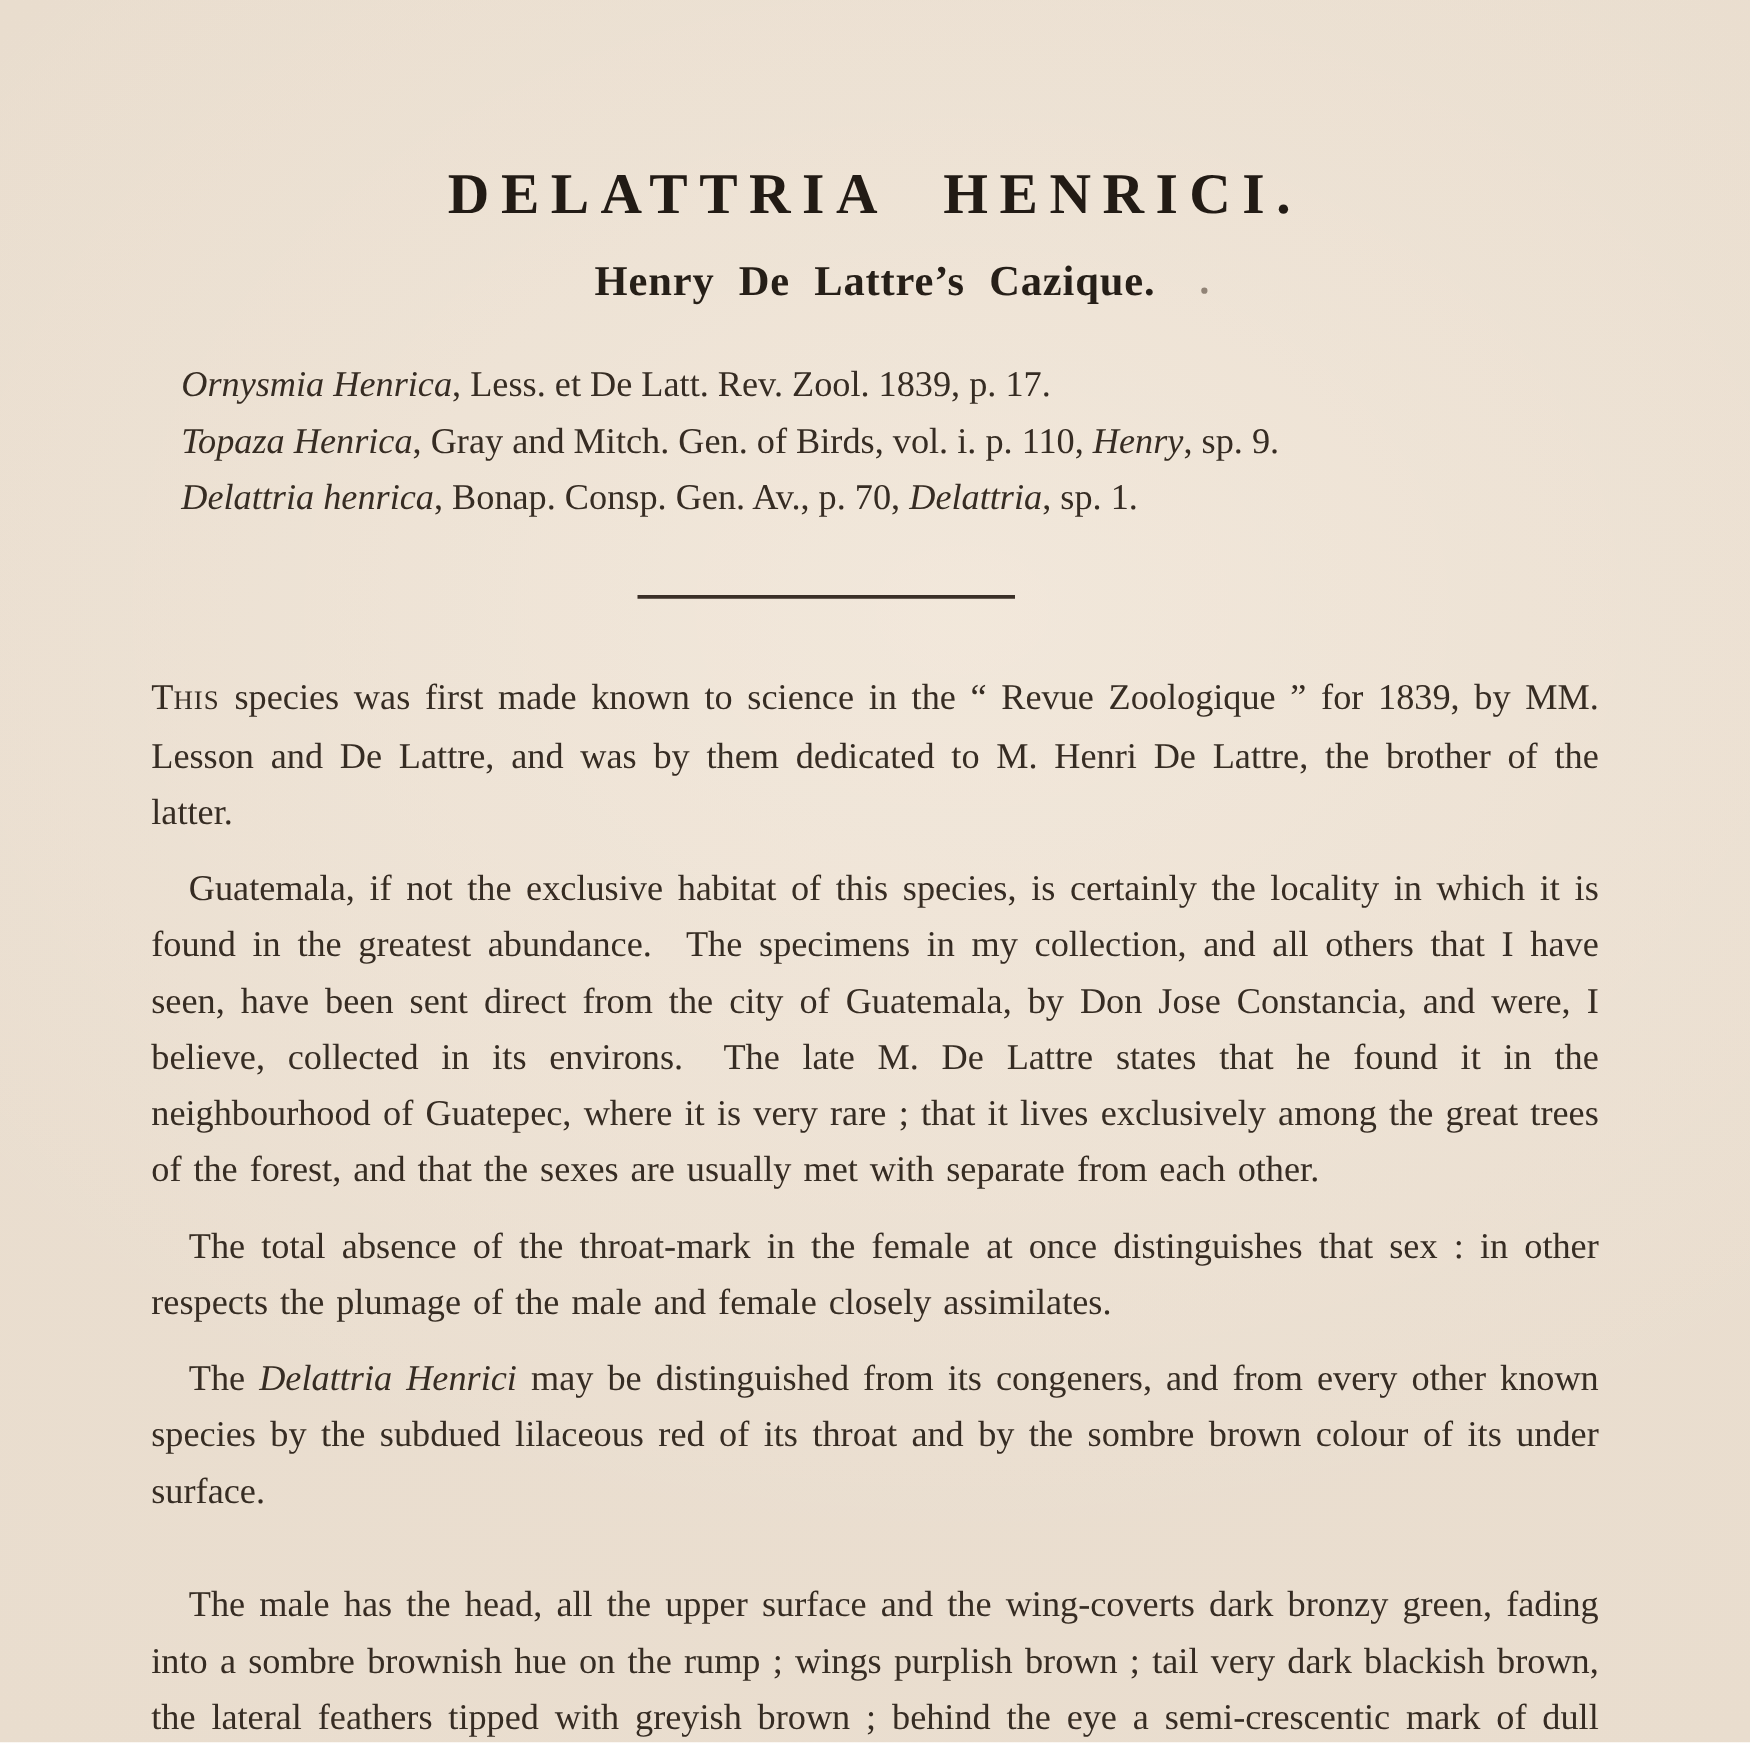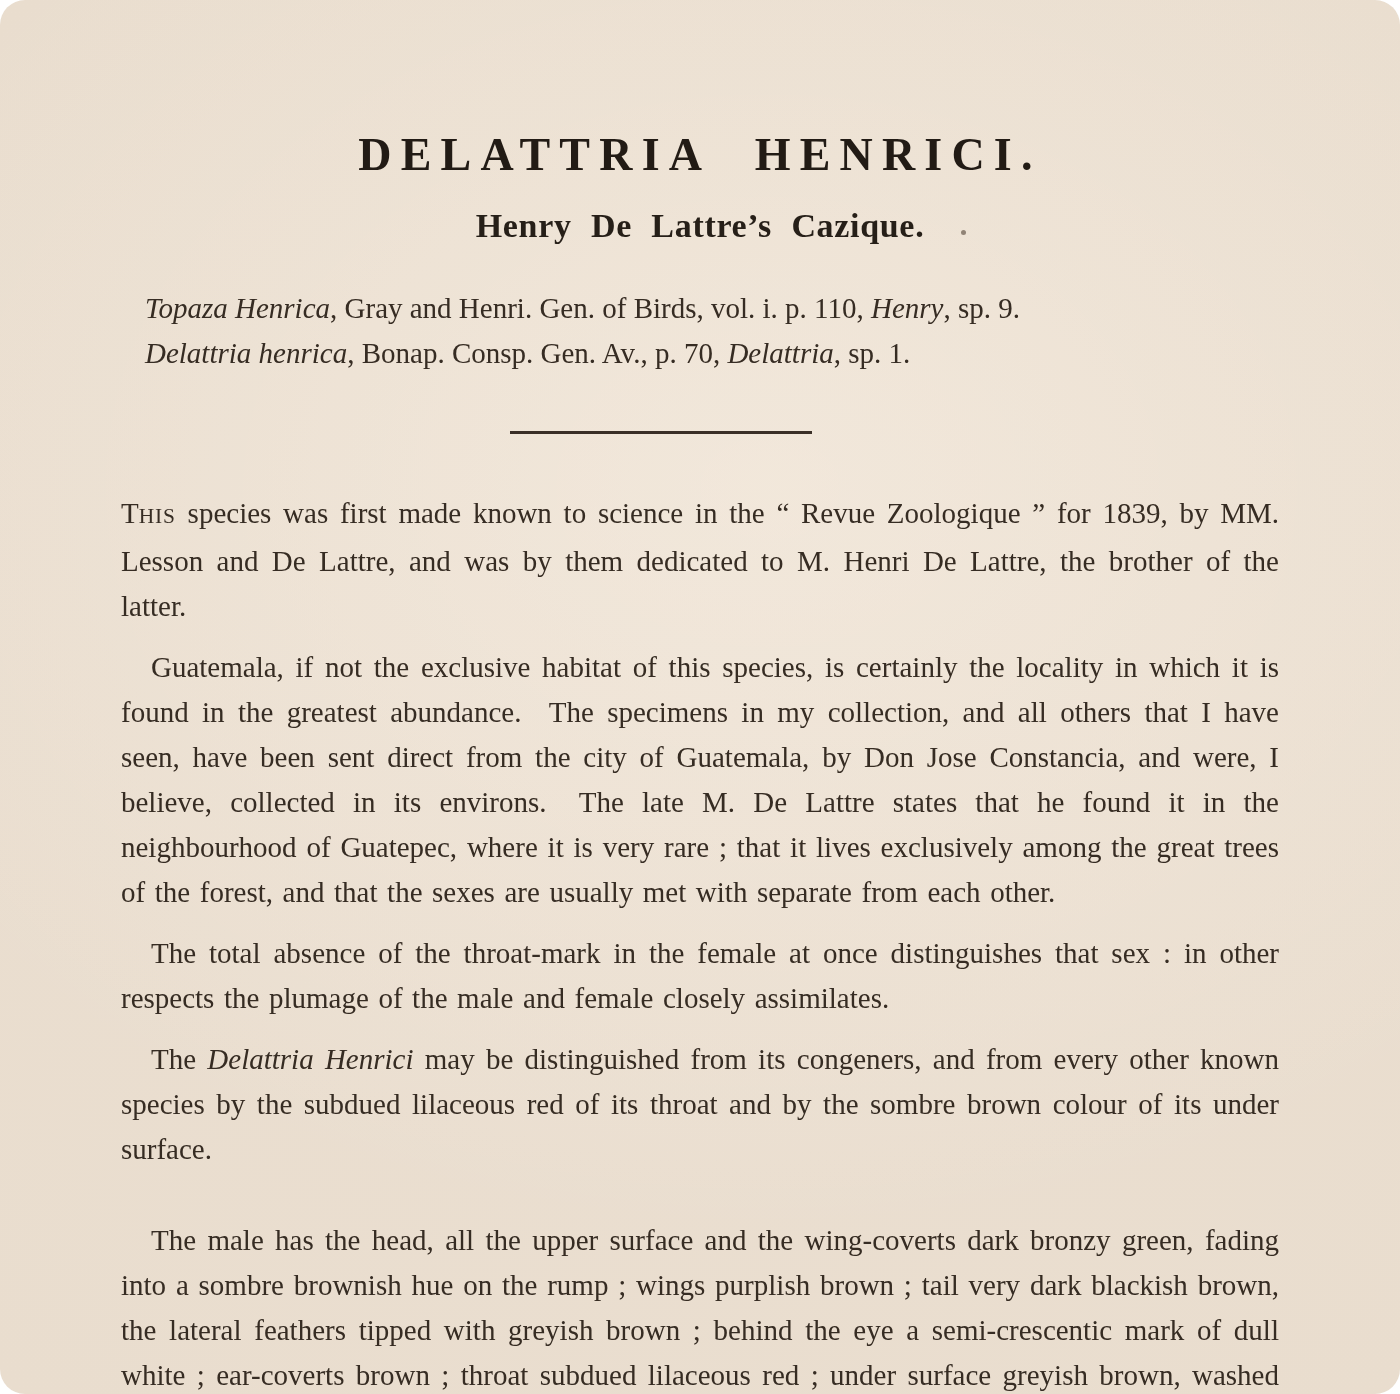--- a/index.html
+++ b/index.html
@@ -6,21 +6,20 @@
   .page {
     position: relative;
     width: 1400px;
     height: 1394px;
     overflow: hidden;
     background:
       radial-gradient(ellipse 120% 90% at 55% 35%, rgba(255,248,238,0.35), rgba(0,0,0,0) 60%),
       radial-gradient(ellipse 140% 120% at 50% 50%, #ebdfd1 0%, #e9ddce 55%, #e3d5c4 100%);
     color: #362c23;
     font-family: "Liberation Serif", "DejaVu Serif", serif;
-    border-radius: 25px;
   }
   .header { text-align: center; }
   .title {
     margin: 0;
     padding-top: 130px;
     font-size: 46px;
     font-weight: 700;
     line-height: 1.1;
     letter-spacing: 0.20em;
     word-spacing: 0.55em;
@@ -83,21 +82,22 @@
 <div class="page">
 
   <div class="header">
     <h1 class="title">DELATTRIA HENRICI.</h1>
     <h2 class="subtitle">Henry De Lattre’s Cazique.</h2>
   </div>
 
   <div class="ink-speck"></div>
 
   <div class="synonymy">
-    <p class="syn-line"><i>Topaza Henrica</i><span>, Gray and Henri. Gen. of Birds, vol. i. p. 110, </span><i>Henry</i><span>, sp. 9.</span></p>
+    <p class="syn-line"><i>Ornysmia Henrica</i><span>, Less. et De Latt. Rev. Zool. 1839, p. 17.</span></p>
+    <p class="syn-line"><i>Topaza Henrica</i><span>, Gray and Mitch. Gen. of Birds, vol. i. p. 110, </span><i>Henry</i><span>, sp. 9.</span></p>
     <p class="syn-line"><i>Delattria henrica</i><span>, Bonap. Consp. Gen. Av., p. 70, </span><i>Delattria</i><span>, sp. 1.</span></p>
   </div>
 
   <div class="rule"></div>
 
   <div class="body-text">
     <p><span>T</span><span class="sc">HIS</span><span> species was first made known to science in the “&nbsp;Revue Zoologique&nbsp;” for 1839, by MM. Lesson and De Lattre, and was by them dedicated to M. Henri De Lattre, the brother of the latter.</span></p>
     <p class="indent">Guatemala, if not the exclusive habitat of this species, is certainly the locality in which it is found in the greatest abundance.  The specimens in my collection, and all others that I have seen, have been sent direct from the city of Guatemala, by Don Jose Constancia, and were, I believe, collected in its environs.  The late M. De Lattre states that he found it in the neighbourhood of Guatepec, where it is very rare&nbsp;; that it lives exclusively among the great trees of the forest, and that the sexes are usually met with separate from each other.</p>
     <p class="indent">The total absence of the throat-mark in the female at once distinguishes that sex&nbsp;: in other respects the plumage of the male and female closely assimilates.</p>
     <p class="indent"><span>The </span><i>Delattria Henrici</i><span> may be distinguished from its congeners, and from every other known species by the subdued lilaceous red of its throat and by the sombre brown colour of its under surface.</span></p>

